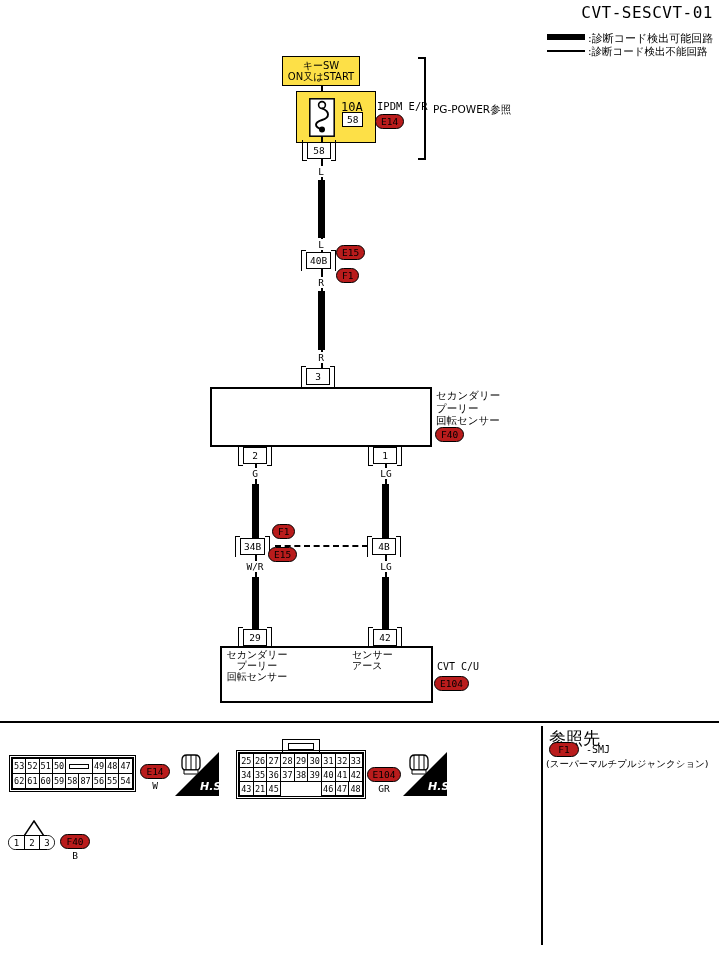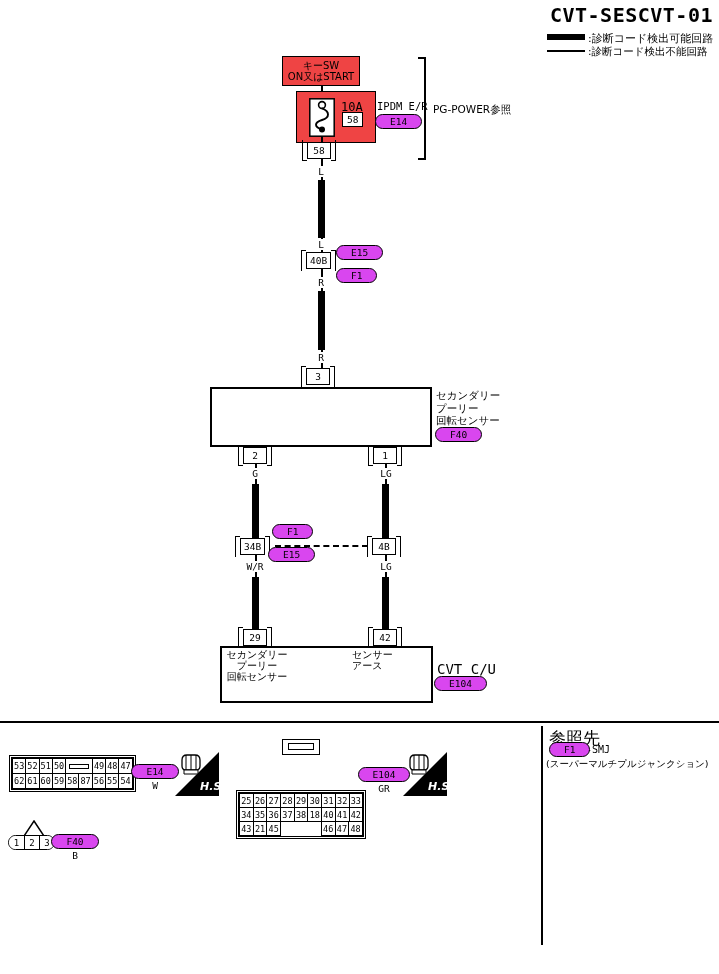--- a/index.html
+++ b/index.html
@@ -3,36 +3,36 @@
 <meta charset="utf-8">
 <style>
 *{margin:0;padding:0;box-sizing:border-box}
 html,body{background:#fff}
 body{font-family:"DejaVu Sans","Liberation Sans",sans-serif;color:#000}
 .canvas{position:relative;width:719px;height:974px;background:#fff;overflow:hidden}
 .abs{position:absolute}
 .t{position:absolute;white-space:nowrap}
 .mono{font-family:"DejaVu Sans Mono","Liberation Mono",monospace}
 .jp{font-family:"DejaVu Sans","Liberation Sans",sans-serif}
-.box{position:absolute;border:1.5px solid #000;background:#ef4444}
+.box{position:absolute;border:1.5px solid #000;background:#fde047}
 .box2{position:absolute;border:2px solid #000;background:#fff}
 
 .wire-thin{position:absolute;width:2px;background:#000}
 .wire-thick{position:absolute;width:7px;background:#000}
 .wlabel{position:absolute;transform:translateX(-50%);background:#fff;font:9.5px/11px "DejaVu Sans Mono","Liberation Mono",monospace;padding:0 2px;z-index:5}
 .dashed{position:absolute;height:0;border-top:2px dashed #000}
 
 .conn{position:absolute;background:#fff;border:1.5px solid #000;font:9.5px/13px "DejaVu Sans Mono","Liberation Mono",monospace;display:flex;align-items:center;justify-content:center;padding:0 3px;height:17px;min-width:24px;z-index:6}
 .wings::before,.wings::after{content:"";position:absolute;width:4px;top:-3px;bottom:-3px}
 .wings::before{left:-6px;border-left:1.5px solid #000}
 .wings::after{right:-6px;border-right:1.5px solid #000}
 .up.wings::before,.up.wings::after{border-top:1.5px solid #000}
 .dn.wings::before,.dn.wings::after{border-bottom:1.5px solid #000}
 
-.oval{position:absolute;border:1.5px solid #000;border-radius:10px;background:#d946ef;font:9.5px/11px "DejaVu Sans Mono","Liberation Mono",monospace;padding:1px 14px;display:inline-flex;align-items:center;justify-content:center;z-index:7}
+.oval{position:absolute;border:1.5px solid #000;border-radius:10px;background:#b91c1c;font:9.5px/11px "DejaVu Sans Mono","Liberation Mono",monospace;padding:1px 5px;display:inline-flex;align-items:center;justify-content:center;z-index:7}
 
 .legbar{position:absolute;background:#000}
 
 .grid{position:absolute;display:inline-block;background:#fff;border:1.2px solid #000;outline:1.2px solid #000;outline-offset:1.5px;z-index:3}
 .grow{display:flex}
 .grow+.grow{margin-top:-1px}
 .grow>*+*{margin-left:-1px}
 .gcell{flex:0 0 auto;border:1px solid #000;display:flex;align-items:center;justify-content:center;font:8.5px "DejaVu Sans Mono","Liberation Mono",monospace;background:#fff}
 .grid-e14 .gcell{width:14.3px;height:16px}
 .grid-e14 .gap{flex:0 0 27.7px;height:16px;border:1px solid #000;position:relative;background:#fff}
@@ -49,21 +49,21 @@
 .colorcode{font:9.5px "DejaVu Sans Mono","Liberation Mono",monospace}
 .bracket{position:absolute;border-top:2px solid #000;border-right:2px solid #000;border-bottom:2px solid #000}
 .vline{position:absolute;width:1.5px;background:#000}
 .hline{position:absolute;height:2px;background:#000}
 </style>
 </head>
 <body>
 
 <div class="canvas">
 
-  <div class="t mono" style="right:6px;top:3px;font-size:20px;font-weight:700;letter-spacing:0.5px">CVT-SESCVT-01</div>
+  <div class="t mono" style="right:6px;top:3px;font-size:16px;font-weight:400;letter-spacing:0.5px">CVT-SESCVT-01</div>
   <div class="legbar" style="left:547px;top:34px;width:38px;height:6px"></div>
   <div class="t jp" style="left:588px;top:31px;font-size:11px">:診断コード検出可能回路</div>
   <div class="legbar" style="left:547px;top:50px;width:38px;height:2px"></div>
   <div class="t jp" style="left:588px;top:45px;font-size:10.5px">:診断コード検出不能回路</div>
 
   <div class="box" style="left:282px;top:56px;width:78px;height:30px;display:flex;flex-direction:column;align-items:center;justify-content:center">
     <div class="jp" style="font-size:10px;line-height:11px">キーSW</div>
     <div class="jp" style="font-size:10px;line-height:11px">ON又はSTART</div>
   </div>
 
@@ -135,21 +135,21 @@
   <div class="box2" style="left:220px;top:646px;width:213px;height:57px"></div>
   <div class="t jp" style="left:219px;top:649px;width:76px;text-align:center;font-size:10px;line-height:11px;white-space:normal">
     <div>セカンダリー</div>
     <div>プーリー</div>
     <div>回転センサー</div>
   </div>
   <div class="t jp" style="left:352px;top:649px;width:64px;text-align:left;font-size:10px;line-height:11px;white-space:normal">
     <div>センサー</div>
     <div>アース</div>
   </div>
-  <div class="t mono" style="left:437px;top:661px;font-size:14px">CVT C/U</div>
+  <div class="t mono" style="left:437px;top:661px;font-size:10px">CVT C/U</div>
   <div class="oval" style="left:434px;top:676px">E104</div>
 
   <div class="hline" style="left:0;top:721px;width:719px"></div>
 
   <div class="grid grid-e14" style="left:11px;top:757px">
       <div class="grow">
         <div class="gcell">53</div>
         <div class="gcell">52</div>
         <div class="gcell">51</div>
         <div class="gcell">50</div>
@@ -180,39 +180,39 @@
     <polygon points="45,1 45,45 1,45" fill="#000"></polygon>
     <g fill="#fff" stroke="#000" stroke-width="1.3">
       <path d="M8 9 q0 -5 5 -5 h8 q5 0 5 5 v6 q0 4 -4 4 h-10 q-4 0 -4 -4 z"></path>
       <path d="M12 4 v15 M17 4 v15 M22 4 v15" stroke-width="1"></path>
       <path d="M10 19 h14 v4 h-14 z" stroke-width="1"></path>
     </g>
     <text x="26" y="39" fill="#fff" font-family="'DejaVu Sans',sans-serif" font-size="11" font-weight="bold" font-style="italic" text-anchor="start">H.S.</text>
   </svg>
 
   <div class="e104tab" style="left:282px;top:739px;width:38px;height:16px"></div>
-  <div class="grid grid-e104" style="left:238px;top:792px">
+  <div class="grid grid-e104" style="left:238px;top:752px">
       <div class="grow">
         <div class="gcell">25</div>
         <div class="gcell">26</div>
         <div class="gcell">27</div>
         <div class="gcell">28</div>
         <div class="gcell">29</div>
         <div class="gcell">30</div>
         <div class="gcell">31</div>
         <div class="gcell">32</div>
         <div class="gcell">33</div>
       </div>
       <div class="grow">
         <div class="gcell">34</div>
         <div class="gcell">35</div>
         <div class="gcell">36</div>
         <div class="gcell">37</div>
         <div class="gcell">38</div>
-        <div class="gcell">18</div>
+        <div class="gcell">39</div>
         <div class="gcell">40</div>
         <div class="gcell">41</div>
         <div class="gcell">42</div>
       </div>
       <div class="grow">
         <div class="gcell">43</div>
         <div class="gcell">21</div>
         <div class="gcell">45</div>
         <div class="gap"></div>
         <div class="gcell">46</div>

